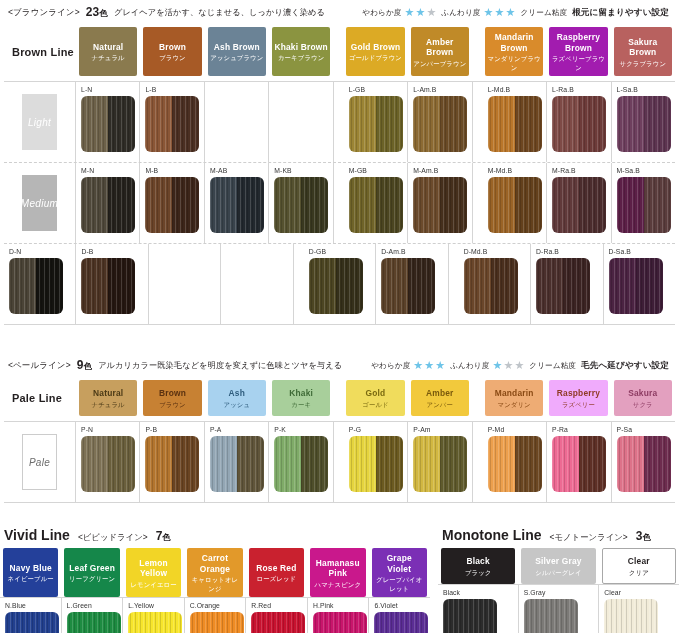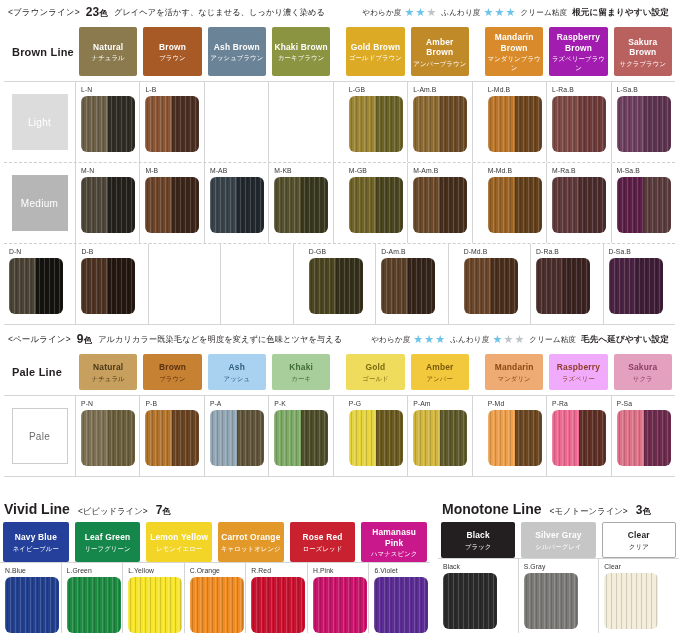--- a/index.html
+++ b/index.html
@@ -50,22 +50,22 @@
 
   
   .grid { border-top:1px solid #d5d5d5; border-bottom:1px solid #d5d5d5; }
   .grid-row { display:flex; align-items:stretch; position:relative; }
   .grid-row + .grid-row { border-top: 1px dashed #cfcfcf; }
   .lvl-cell {
     width:72px; flex:0 0 72px; display:flex; align-items:center; justify-content:center;
     border-right:1px solid #d5d5d5;
   }
   .lvl-box {
-    width:56px; height:56px; display:flex; align-items:center; justify-content:center;
-    font-size:10px; color:#fff; letter-spacing:.3px;
+    width:35px; height:56px; display:flex; align-items:center; justify-content:center;
+    font-size:10px; color:#fff; letter-spacing:.3px;font-style:italic;
   }
   .lvl-box.empty { background:#fff; border:1px solid #cccccc; color:#6d6d6d; }
   .cells { display:flex; flex:1; }
   .cell {
     flex:1 1 0; border-right:1px solid #d5d5d5;
     padding:3px 0 4px 5px; min-height:80px;
   }
   .cell.last { border-right:none; }
   .cell.spacer { flex:0 0 10px; border-right:none; padding:0; background:#fff; }
   .code { font-size:6.8px; color:#333; line-height:9px; letter-spacing:.1px; }
@@ -315,21 +315,21 @@
             </div>
             <div class="cell last">
               <div class="code">D-Sa.B</div>
               <div class="sw" style="background: repeating-linear-gradient(90deg, rgba(255, 255, 255, 0.16) 0px, rgba(255, 255, 255, 0.16) 1px, rgba(255, 255, 255, 0) 1px, rgba(255, 255, 255, 0) 2px, rgba(0, 0, 0, 0.14) 2px, rgba(0, 0, 0, 0.14) 3px, rgba(0, 0, 0, 0) 3px, rgba(0, 0, 0, 0) 5px), linear-gradient(90deg, rgb(75, 35, 66) 0%, rgb(75, 35, 66) 50%, rgb(62, 29, 55) 50%, rgb(62, 29, 55) 100%);"></div>
             </div>
           </div>
         </div>
       </div>
   </div>
 
-  <div class="block" style="margin-top:2px;">
+  <div class="block" style="margin-top:28px;">
 
     <div class="hdr-line sect-note">
       <span>&lt;ペールライン&gt;</span>
       <span class="cnt"><span>9</span><span class="unit">色</span></span>
       <span class="desc">アルカリカラー既染毛などを明度を変えずに色味とツヤを与える</span>
       <span class="note-right">
         <span class="rate">
           <span>やわらか度</span>
           <span class="stars">
               <span class="star on">★</span>
@@ -499,20 +499,26 @@
               <div class="en">Rose Red</div>
               <div class="jp">ローズレッド</div>
             </div>
           </div>
           <div class="v-chip-slot">
             <div class="chip" style="background: rgb(201, 24, 140); color: rgb(255, 255, 255);">
               <div class="en">Hamanasu Pink</div>
               <div class="jp">ハマナスピンク</div>
             </div>
           </div>
+          <div class="v-chip-slot">
+            <div class="chip" style="background: rgb(123, 47, 181); color: rgb(255, 255, 255);">
+              <div class="en">Grape Violet</div>
+              <div class="jp">グレープバイオレット</div>
+            </div>
+          </div>
         </div>
       <div class="grid">
           <div class="v-cells">
             <div class="v-cell">
               <div class="code">N.Blue</div>
               <div class="sw" style="background: repeating-linear-gradient(90deg, rgba(255, 255, 255, 0.16) 0px, rgba(255, 255, 255, 0.16) 1px, rgba(255, 255, 255, 0) 1px, rgba(255, 255, 255, 0) 2px, rgba(0, 0, 0, 0.14) 2px, rgba(0, 0, 0, 0.14) 3px, rgba(0, 0, 0, 0) 3px, rgba(0, 0, 0, 0) 5px), linear-gradient(90deg, rgb(34, 64, 143), rgb(34, 64, 143));"></div>
             </div>
             <div class="v-cell">
               <div class="code">L.Green</div>
               <div class="sw" style="background: repeating-linear-gradient(90deg, rgba(255, 255, 255, 0.16) 0px, rgba(255, 255, 255, 0.16) 1px, rgba(255, 255, 255, 0) 1px, rgba(255, 255, 255, 0) 2px, rgba(0, 0, 0, 0.14) 2px, rgba(0, 0, 0, 0.14) 3px, rgba(0, 0, 0, 0) 3px, rgba(0, 0, 0, 0) 5px), linear-gradient(90deg, rgb(29, 139, 65), rgb(29, 139, 65));"></div>

